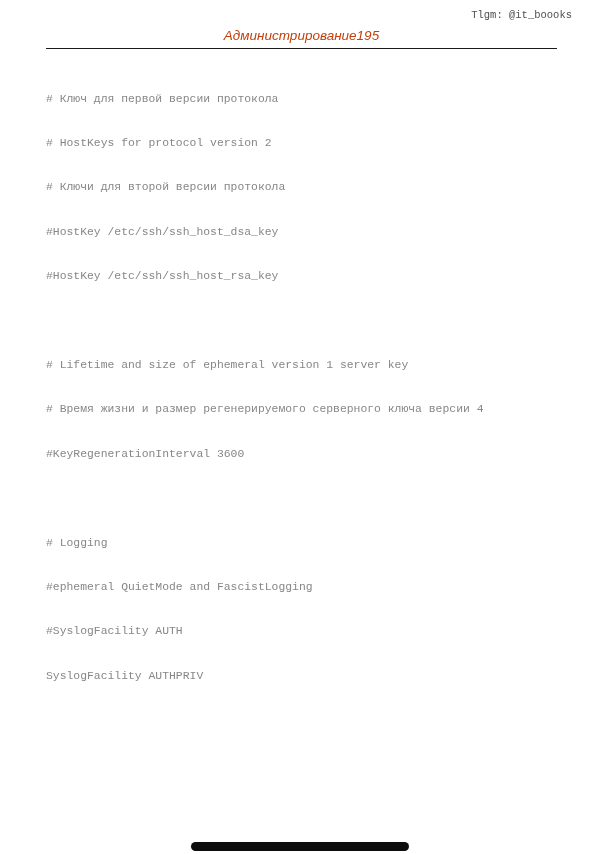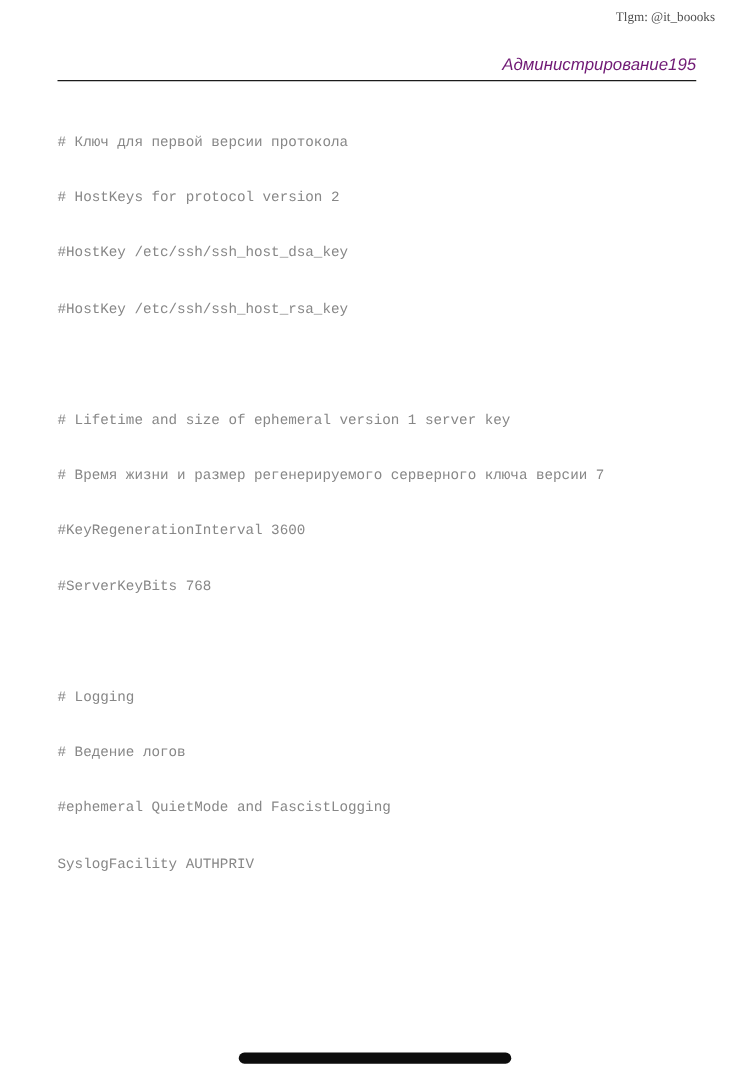--- a/index.html
+++ b/index.html
@@ -2,29 +2,29 @@
 <html><head>
 <meta charset="utf-8">
 <style>
   html,body { margin:0; padding:0; background:#fff; }
   .page {
     position:relative; width:600px; height:854px; background:#ffffff;
     font-family:"Liberation Serif","DejaVu Serif",serif; overflow:hidden;
   }
   .watermark {
     position:absolute; top:9px; right:28px;
-    font-family:Liberation Serif, serif;
+    font-family:Liberation Mono, monospace;
     font-size:10.5px; color:#4f4f4f;
   }
   .content { position:absolute; left:46px; top:0; width:511px; }
   .pagehead {
-    margin-top:44px; padding-bottom:5px; border-bottom:1.6px solid #1b1b1b;
-    display:flex; justify-content:flex-end; align-items:flex-end;
+    margin-top:28px; padding-bottom:5px; border-bottom:1.6px solid #1b1b1b;
+    display:flex; justify-content:center; align-items:flex-end;
     font-family:"Liberation Sans","DejaVu Sans",sans-serif;
-    font-style:italic; font-size:13.5px; color:#701a75;
+    font-style:italic; font-size:13.5px; color:#c2410c;
   }
   .codeblock {
     margin-top:13px;
     font-family:"Liberation Mono","DejaVu Sans Mono",monospace;
     font-size:11.4px; line-height:14.8px; color:#878787; white-space:pre;
   }
   .code-line { min-height:14.8px; }
   .home-indicator {
     position:absolute; left:50%; transform:translateX(-50%); bottom:3px;
     width:218px; height:9px; border-radius:5px; background:#0d0d0d;
@@ -40,31 +40,31 @@
   <div class="content">
 
     <div class="pagehead">
       <span>Администрирование</span>
       <span>195</span>
     </div>
 
     <div class="codeblock">
       <div class="code-line"># Ключ для первой версии протокола</div>
       <div class="code-line"># HostKeys for protocol version 2</div>
+      <div class="code-line"># Ключи для второй версии протокола</div>
       <div class="code-line">#HostKey /etc/ssh/ssh_host_dsa_key</div>
       <div class="code-line">#HostKey /etc/ssh/ssh_host_rsa_key</div>
       <div class="code-line"></div>
       <div class="code-line"># Lifetime and size of ephemeral version 1 server key</div>
-      <div class="code-line"># Время жизни и размер регенерируемого серверного ключа версии 7</div>
+      <div class="code-line"># Время жизни и размер регенерируемого серверного ключа версии 4</div>
       <div class="code-line">#KeyRegenerationInterval 3600</div>
-      <div class="code-line">#ServerKeyBits 768</div>
       <div class="code-line"></div>
       <div class="code-line"># Logging</div>
-      <div class="code-line"># Ведение логов</div>
       <div class="code-line">#ephemeral QuietMode and FascistLogging</div>
+      <div class="code-line">#SyslogFacility AUTH</div>
       <div class="code-line">SyslogFacility AUTHPRIV</div>
       
     </div>
 
   </div>
 
   <div class="home-indicator"></div>
 
 </div>
 

